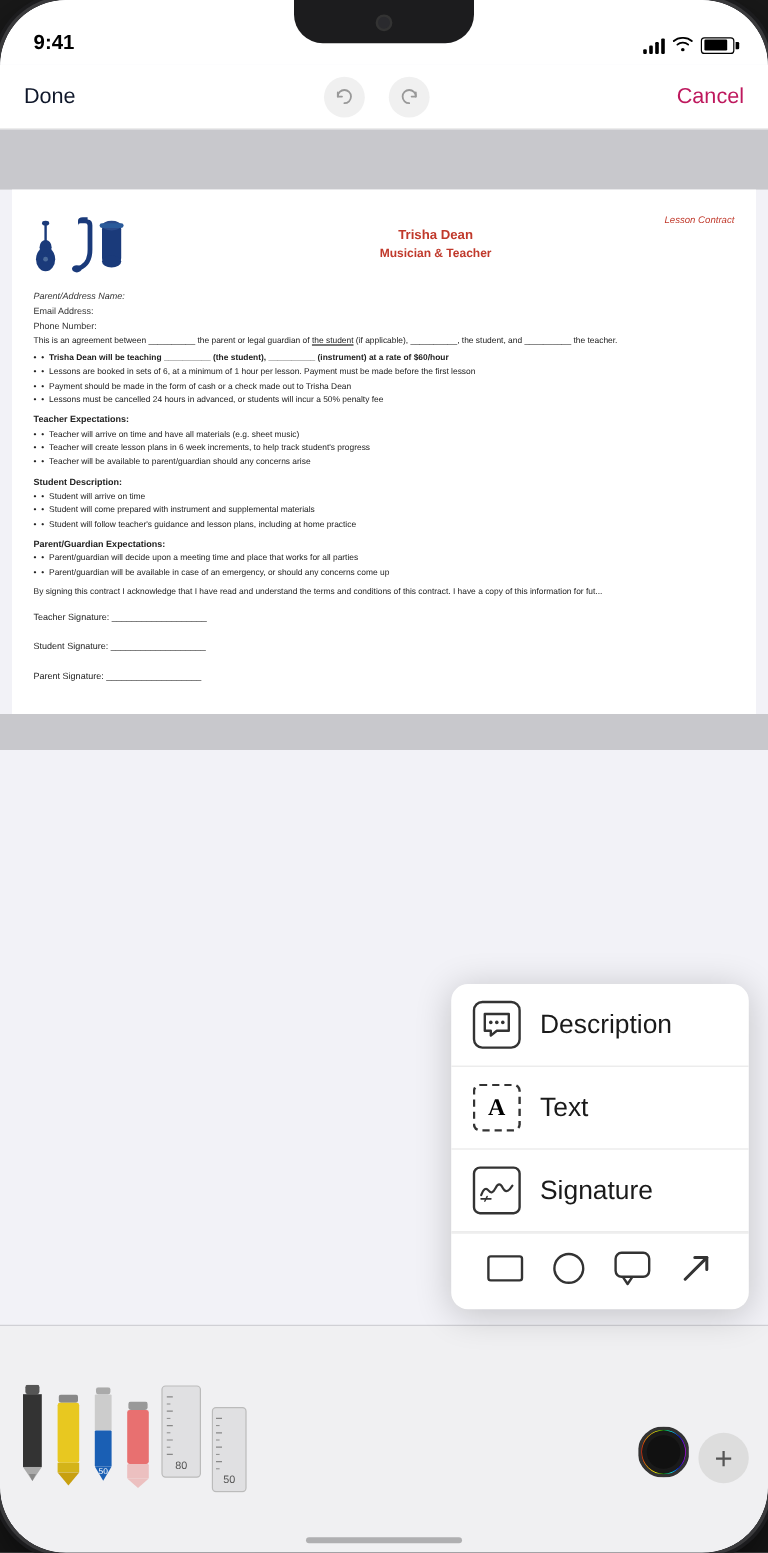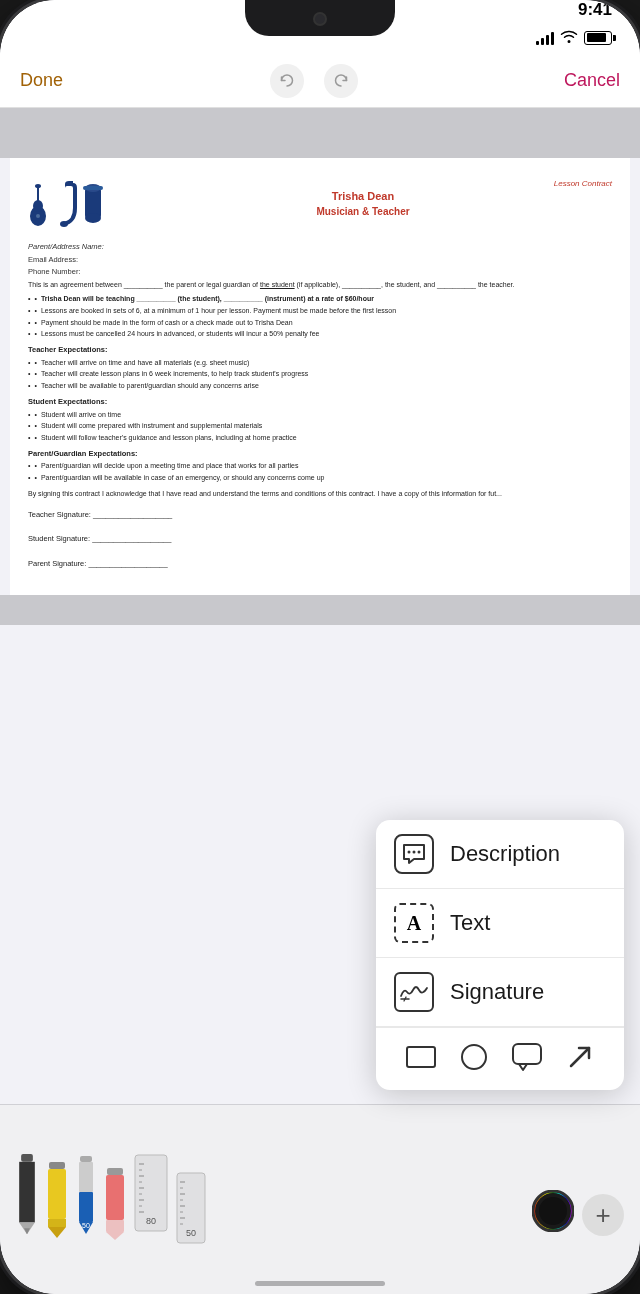--- a/index.html
+++ b/index.html
@@ -34,21 +34,20 @@
     
     .status-bar {
       height: 54px;
       background: white;
       display: flex;
       align-items: flex-end;
       justify-content: space-between;
       padding: 0 28px 8px;
       position: relative;
       z-index: 10;
-      flex-direction: column;
     }
 
     .status-time {
       font-size: 17px;
       font-weight: 600;
       color: #000;
     }
 
     .status-icons {
       display: flex;
@@ -136,21 +135,21 @@
       display: flex;
       align-items: center;
       justify-content: space-between;
       padding: 0 20px;
       border-bottom: 0.5px solid #e0e0e0;
     }
 
     .nav-done {
       font-size: 18px;
       font-weight: 400;
-      color: #a16207;
+      color: #0f172a;
     }
 
     .nav-center {
       display: flex;
       gap: 20px;
     }
 
     .nav-icon-btn {
       width: 34px;
       height: 34px;
@@ -504,21 +503,21 @@
         </div>
       <div class="doc-bullet" style="font-size:7px;">
           <span style="margin-right:4px;">•</span>
           <span>Teacher will create lesson plans in 6 week increments, to help track student's progress</span>
         </div>
       <div class="doc-bullet" style="font-size:7px;">
           <span style="margin-right:4px;">•</span>
           <span>Teacher will be available to parent/guardian should any concerns arise</span>
         </div>
 
-      <div class="doc-section-title">Student Expectations:</div>
+      <div class="doc-section-title">Student Description:</div>
       <div class="doc-bullet" style="font-size:7px;">
           <span style="margin-right:4px;">•</span>
           <span>Student will arrive on time</span>
         </div>
       <div class="doc-bullet" style="font-size:7px;">
           <span style="margin-right:4px;">•</span>
           <span>Student will come prepared with instrument and supplemental materials</span>
         </div>
       <div class="doc-bullet" style="font-size:7px;">
           <span style="margin-right:4px;">•</span>

